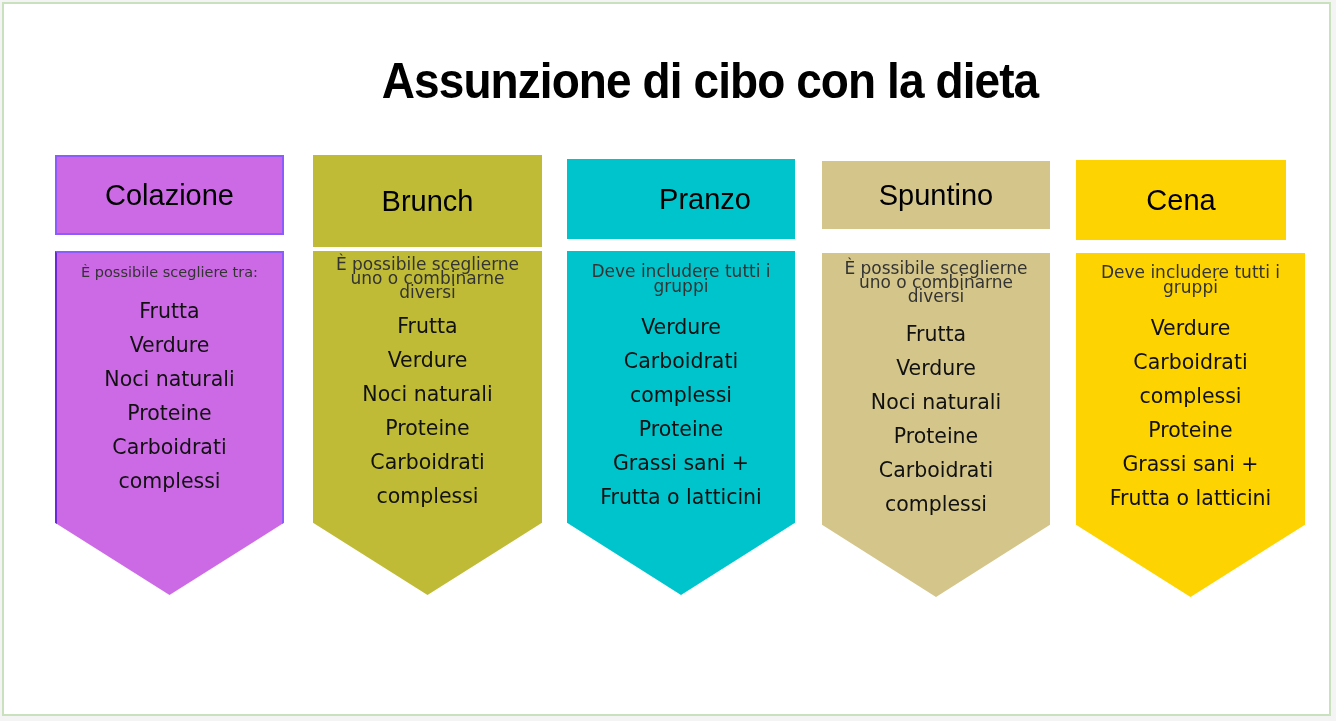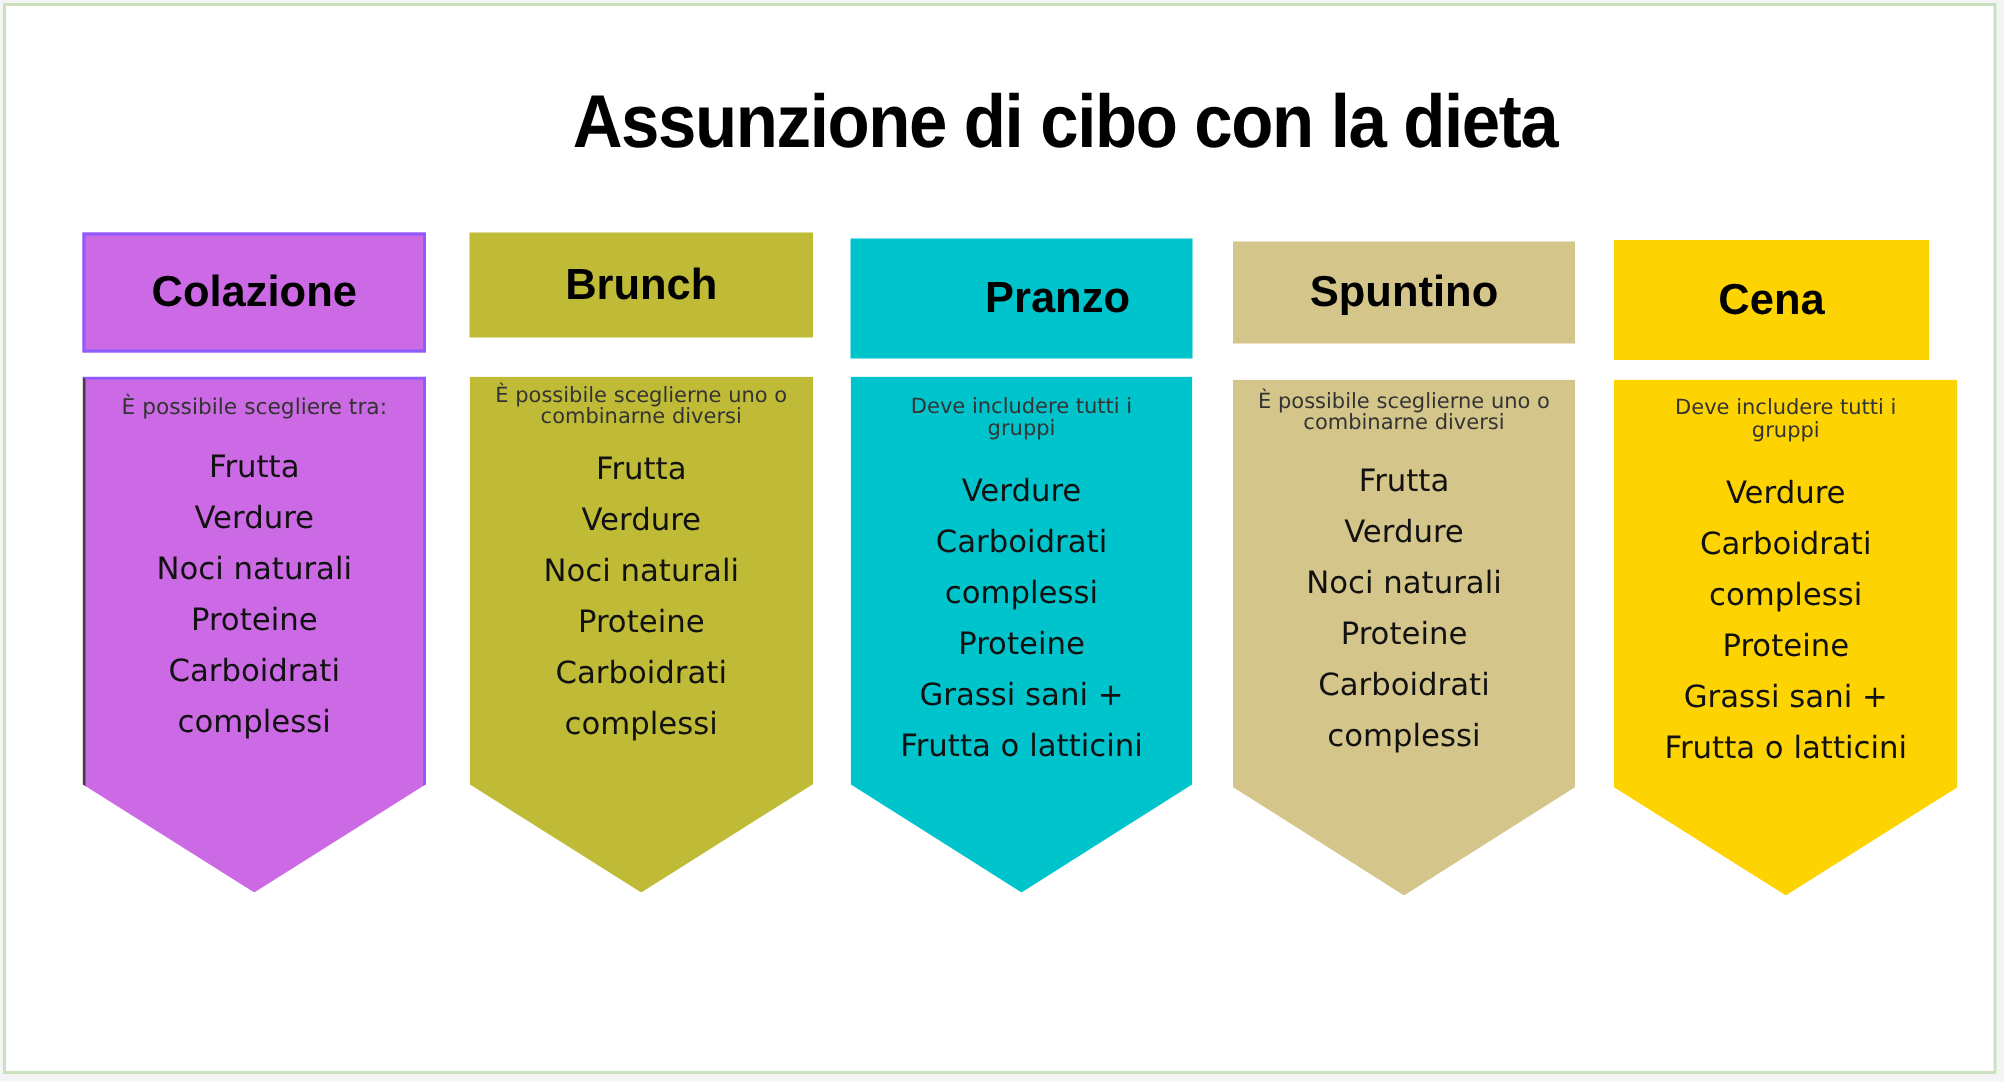--- a/index.html
+++ b/index.html
@@ -11,56 +11,56 @@
     position:absolute; left:2px; top:2px; width:1329px; height:714px;
     background:#ffffff; border:2px solid #c9e2bd; box-sizing:border-box;
   }
   .title {
     position:absolute; left:0; top:52px; width:1420px; text-align:center;
     font-family:"Liberation Sans", sans-serif; font-weight:bold; font-size:50px;
     letter-spacing:-1px; color:#000; transform:scaleX(0.92); transform-origin:710px 0;
   }
   .hdr {
     position:absolute; box-sizing:border-box; display:flex; align-items:center; justify-content:center;
-    font-family:"Liberation Sans", sans-serif; font-weight:bold; font-size:29px; color:#000;
+    font-family:"Liberation Sans", sans-serif; font-weight:normal; font-size:29px; color:#000;
   }
   .body {
     position:absolute; box-sizing:border-box;
     clip-path:polygon(0 0, 100% 0, 100% 79%, 50% 100%, 0 79%);
     text-align:center; color:#111;
   }
   .intro {
-    font-size:14px; line-height:15px; color:#333; padding:0 10px; margin-top:12px;
+    font-size:17px; line-height:15px; color:#333; padding:0 10px; margin-top:12px;
     font-family:"DejaVu Sans", sans-serif;
   }
   .items { margin-top:14px; font-size:20.5px; line-height:34px; color:#111; font-family:"DejaVu Sans", sans-serif; }
   .items div { white-space:nowrap; }
 </style>
 </head>
 <body>
 
 <div class="frame"></div>
 <div class="title">Assunzione di cibo con la dieta</div>
 
 <div class="hdr" style="left:55px; top:155px; width:229px; height:80px; background:#cc6ae6; border:2px solid #8c5cff;">
   <span>Colazione</span>
 </div>
-<div class="body" style="left:55px; top:251px; width:229px; height:344px; background:#cc6ae6; border-left:2px solid #404040; border-right:2px solid #8c5cff; border-top:2px solid #8c5cff;">
+<div class="body" style="left:55px; top:251px; width:229px; height:344px; background:#cc6ae6; border-left:2px solid #6d28d9; border-right:2px solid #8c5cff; border-top:2px solid #8c5cff;">
   <div class="intro" style="font-size:14.5px; padding:0 2px;">È possibile scegliere tra:</div>
   <div class="items" style="margin-top:14px;">
     <div>Frutta</div>
     <div>Verdure</div>
     <div>Noci naturali</div>
     <div>Proteine</div>
     <div>Carboidrati</div>
     <div>complessi</div>
   </div>
 </div>
 
-<div class="hdr" style="left:313px; top:155px; width:229px; height:70px; background:#bfbb36;">
+<div class="hdr" style="left:313px; top:155px; width:229px; height:92px; background:#bfbb36;">
   <span>Brunch</span>
 </div>
 <div class="body" style="left:313px; top:251px; width:229px; height:344px; background:#bfbb36;">
   <div class="intro" style="margin-top:6px; line-height:14px;">È possibile sceglierne uno o combinarne diversi</div>
   <div class="items" style="margin-top:10px;">
     <div>Frutta</div>
     <div>Verdure</div>
     <div>Noci naturali</div>
     <div>Proteine</div>
     <div>Carboidrati</div>

